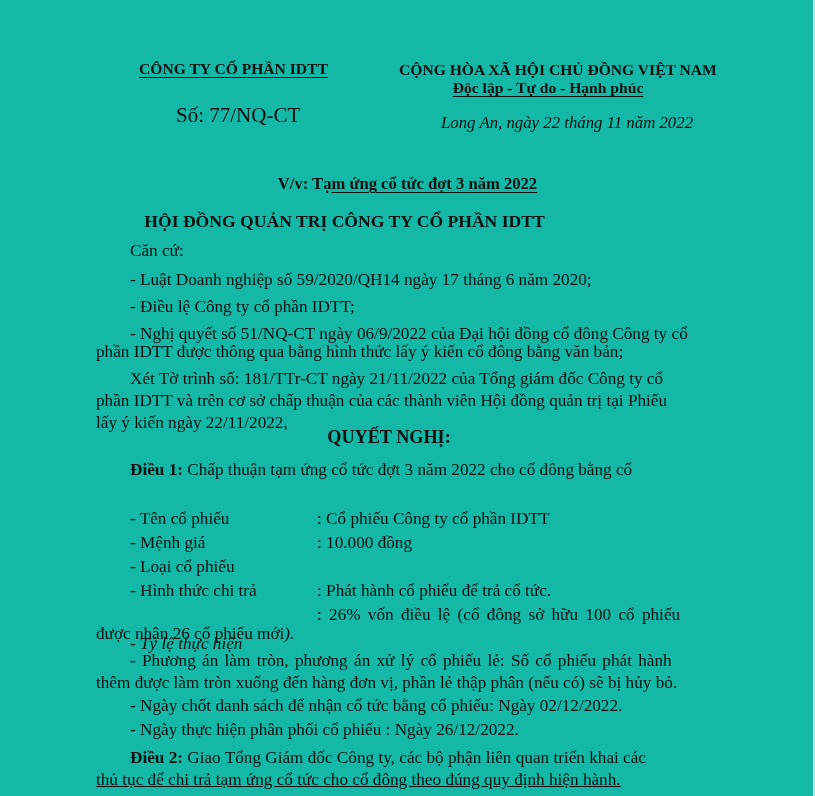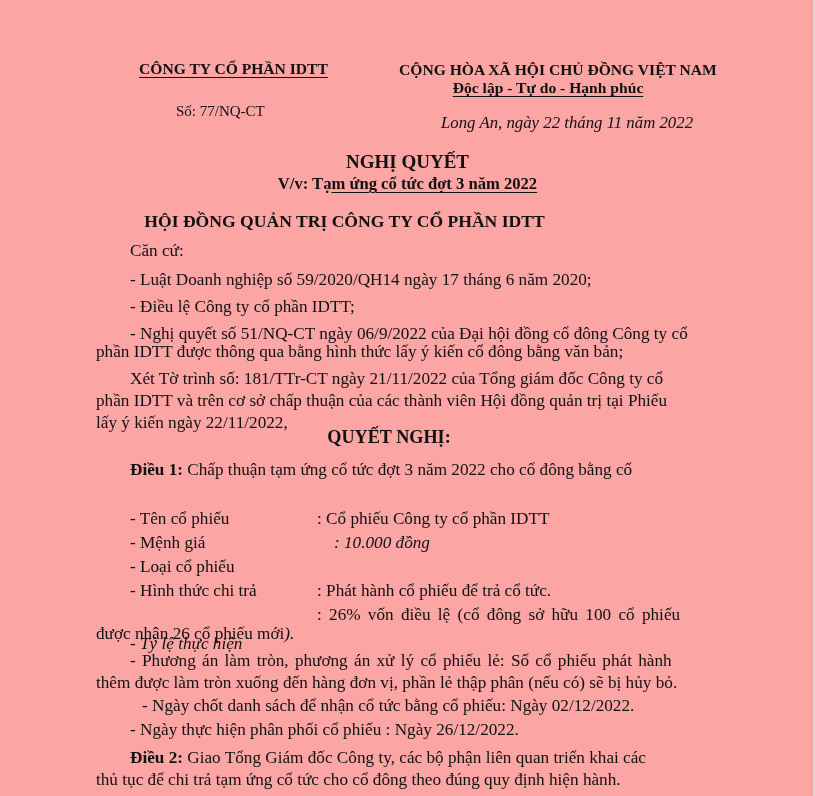--- a/index.html
+++ b/index.html
@@ -14,31 +14,31 @@
       overflow: hidden;
       font-family: "Liberation Serif", "DejaVu Serif", serif;
       color: #111111;
       font-size: 17.2px;
     }
     .page {
       position: absolute;
       left: 0; top: 0;
       width: 813px;
       height: 796px;
-      background: #fca5a5;
+      background: #14b8a6;
       border-right: 2px solid #d6d6d6;
     }
     .abs { position: absolute; white-space: nowrap; }
     .bold { font-weight: bold; }
     .italic { font-style: italic; }
     .u { text-decoration: underline; text-underline-offset: 3px; text-decoration-thickness: 1px; }
 
     
     .company { left: 139px; top: 60px; font-size: 15.6px; font-weight: bold; }
-    .docno { left: 176px; top: 103px; font-size: 15px; }
+    .docno { left: 176px; top: 103px; font-size: 21px; }
     .nation { left: 399px; top: 61px; font-size: 15.6px; font-weight: bold; }
     .motto { left: 0; top: 79px; width: 1096px; font-size: 15.6px; font-weight: bold; text-align: center; }
     .motto span { text-decoration: underline; text-underline-offset: 3px; }
     .place { left: 441px; top: 113px; font-size: 16.8px; font-style: italic; }
 
     .title { left: 0; width: 815px; top: 151px; font-size: 19px; font-weight: bold; text-align: center; }
     .subject { left: 0; width: 815px; top: 174px; font-size: 16.6px; font-weight: bold; text-align: center; }
     .subject .ul { text-decoration: underline; text-underline-offset: 3px; }
     .board { left: 0; width: 689px; top: 211px; font-size: 17.6px; font-weight: bold; text-align: center; }
 
@@ -53,21 +53,20 @@
 
   <div class="abs company u">CÔNG TY CỔ PHẦN IDTT</div>
   <div class="abs docno">Số: 77/NQ-CT</div>
 
   <div class="abs nation">CỘNG HÒA XÃ HỘI CHỦ ĐỒNG VIỆT NAM</div>
   <div class="abs motto">
     <span>Độc lập - Tự do - Hạnh phúc</span>
   </div>
   <div class="abs place">Long An, ngày 22 tháng 11 năm 2022</div>
 
-  <div class="abs title">NGHỊ QUYẾT</div>
   <div class="abs subject">
     <span>V/v: Tạ</span><span class="ul">m ứng cổ tức đợt 3 năm 2022</span>
   </div>
   <div class="abs board">HỘI ĐỒNG QUẢN TRỊ CÔNG TY CỔ PHẦN IDTT</div>
 
   <div class="abs line" style="left:130px; top:241px;">Căn cứ:</div>
   <div class="abs line" style="left:130px; top:270px;">- Luật Doanh nghiệp số 59/2020/QH14 ngày 17 tháng 6 năm 2020;</div>
   <div class="abs line" style="left:130px; top:297px;">- Điều lệ Công ty cổ phần IDTT;</div>
   <div class="abs line justify" style="left:130px; top:324px; width:588px;">
     <span>- Nghị quyết số 51/NQ-CT ngày 06/9/2022 của Đại hội đồng cổ đông Công ty cổ</span>
@@ -81,37 +80,37 @@
   <div class="abs decide">QUYẾT NGHỊ:</div>
 
   <div class="abs line" style="left:130px; top:460px;">
     <span class="bold">Điều 1:</span><span> Chấp thuận tạm ứng cổ tức đợt 3 năm 2022 cho cổ đông bằng cổ</span>
   </div>
 
   <div class="abs line" style="left:130px; top:509px;">- Tên cổ phiếu</div>
   <div class="abs line" style="left:317px; top:509px;">:  Cổ phiếu Công ty cổ phần IDTT</div>
 
   <div class="abs line" style="left:130px; top:533px;">- Mệnh giá</div>
-  <div class="abs line" style="left:334px; top:533px;font-style:italic;">: 10.000 đồng</div>
+  <div class="abs line" style="left:317px; top:533px;">: 10.000 đồng</div>
 
   <div class="abs line" style="left:130px; top:557px;">- Loại cổ phiếu</div>
 
   <div class="abs line" style="left:130px; top:581px;">- Hình thức chi trả</div>
   <div class="abs line" style="left:317px; top:581px;">: Phát hành cổ phiếu để trả cổ tức.</div>
 
   <div class="abs line" style="left:130px; top:634px;font-style:italic;">- Tỷ lệ thực hiện</div>
   <div class="abs line" style="left:317px; top:605px; word-spacing:3px;">: 26% vốn điều lệ (cổ đông sở hữu 100 cổ phiếu</div>
   <div class="abs line" style="left:96px; top:624px;">
     <span>được nhận 26 cổ phiếu mới</span><span class="italic">).</span>
   </div>
 
   <div class="abs line" style="left:130px; top:651px; word-spacing:2px;">- Phương án làm tròn, phương án xử lý cổ phiếu lẻ: Số cổ phiếu phát hành</div>
   <div class="abs line" style="left:96px; top:673px;">thêm được làm tròn xuống đến hàng đơn vị, phần lẻ thập phân (nếu có) sẽ bị hủy bỏ.</div>
 
-  <div class="abs line" style="left:130px; top:696px;margin-left:12px;">- Ngày chốt danh sách để nhận cổ tức bằng cổ phiếu: Ngày 02/12/2022.</div>
+  <div class="abs line" style="left:130px; top:696px;">- Ngày chốt danh sách để nhận cổ tức bằng cổ phiếu: Ngày 02/12/2022.</div>
   <div class="abs line" style="left:130px; top:720px;">- Ngày thực hiện phân phối cổ phiếu : Ngày 26/12/2022.</div>
 
   <div class="abs line" style="left:130px; top:748px;">
     <span class="bold">Điều 2:</span><span> Giao Tổng Giám đốc Công ty, các bộ phận liên quan triển khai các</span>
   </div>
-  <div class="abs line" style="left:96px; top:770px;">thủ tục để chi trả tạm ứng cổ tức cho cổ đông theo đúng quy định hiện hành.</div>
+  <div class="abs line" style="left:96px; top:770px;text-decoration:underline;">thủ tục để chi trả tạm ứng cổ tức cho cổ đông theo đúng quy định hiện hành.</div>
 
 </div>
 
 </body></html>

